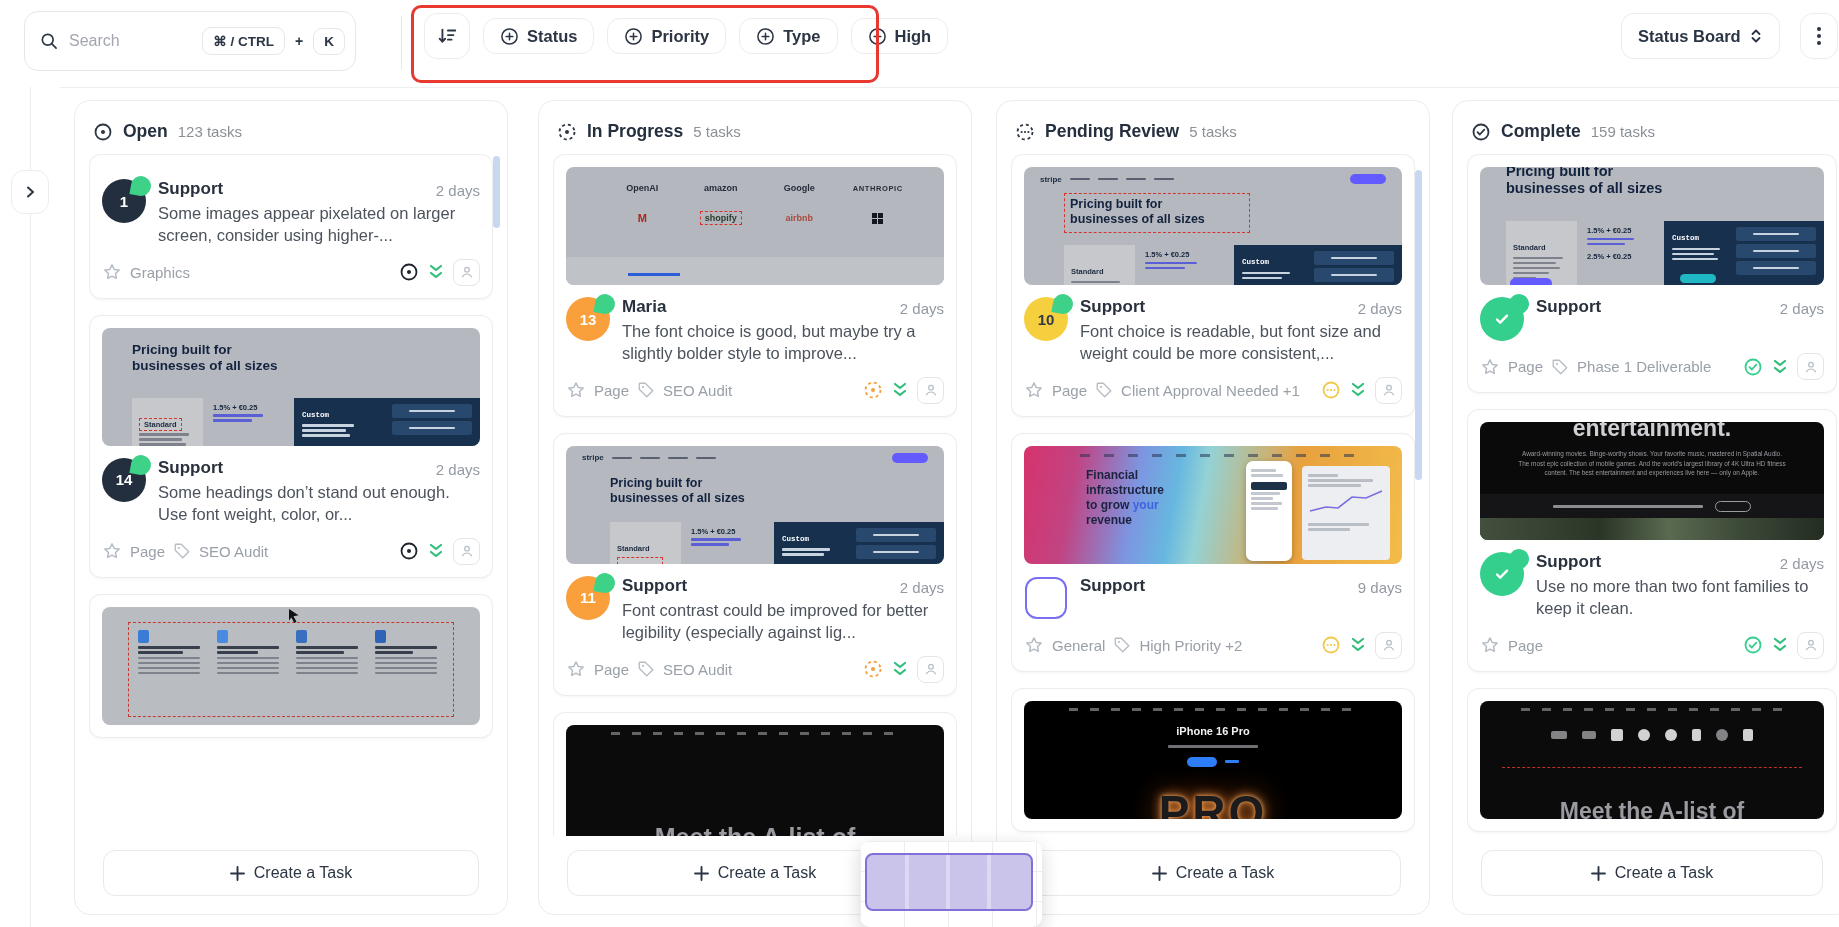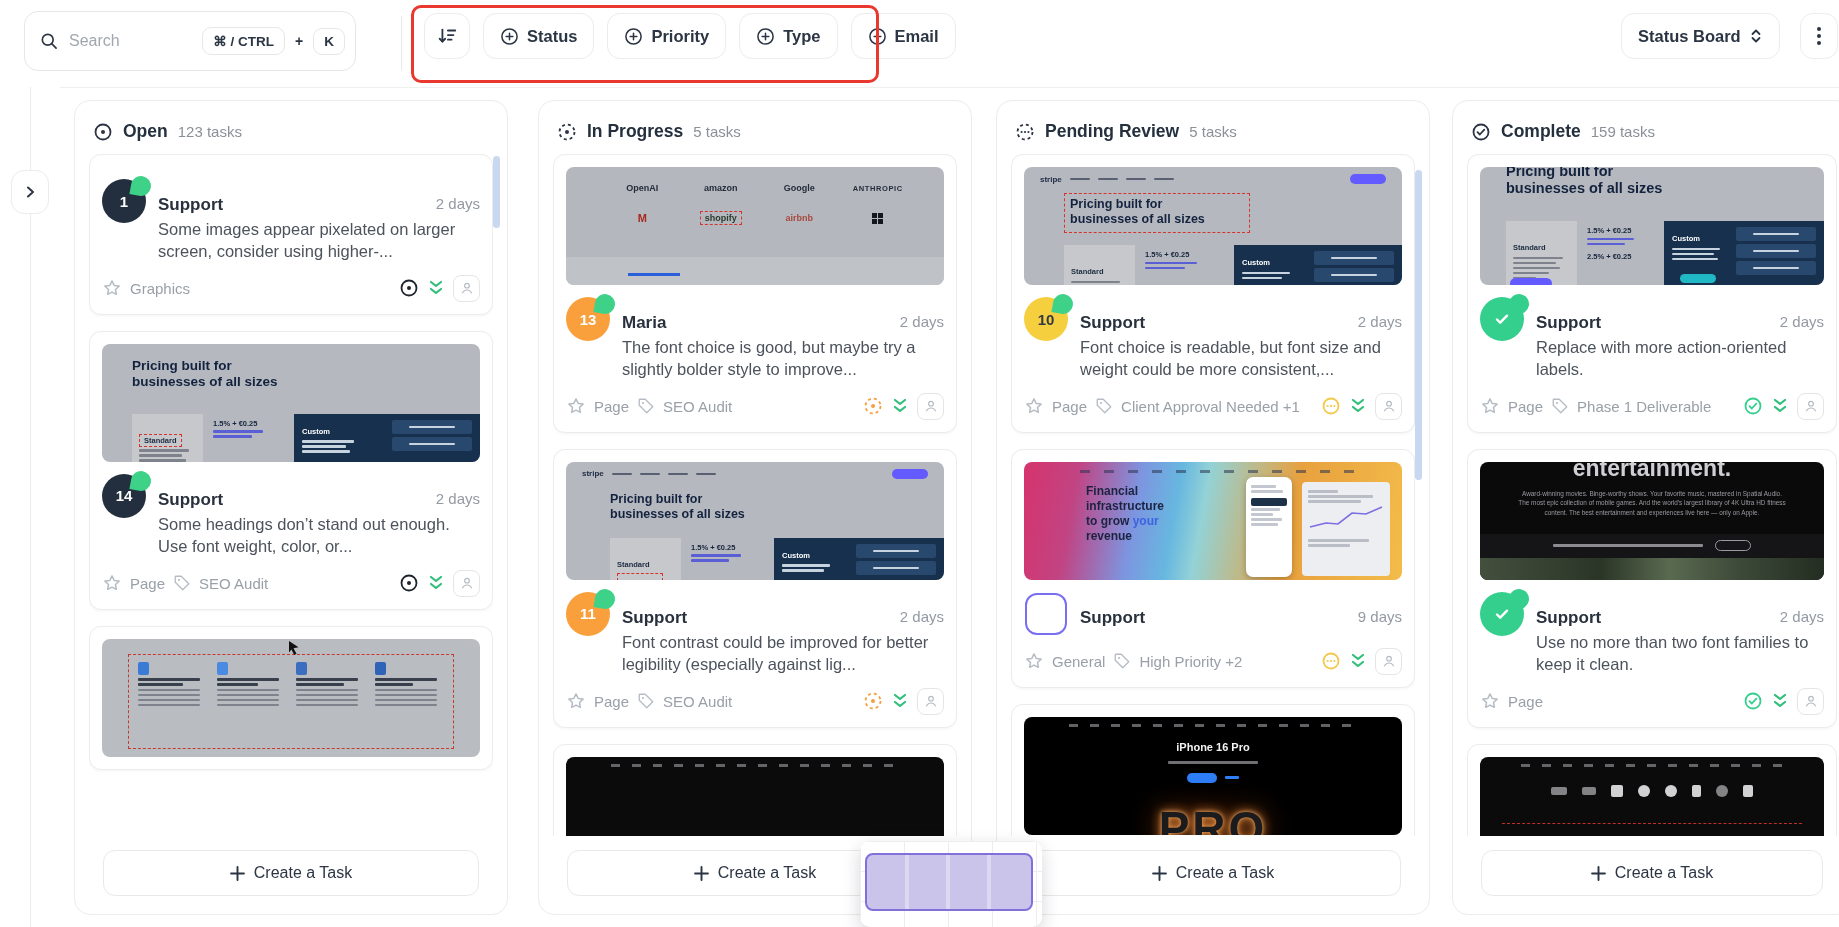--- a/index.html
+++ b/index.html
@@ -10,21 +10,21 @@
   
   .search { position:absolute; left:24px; top:11px; width:332px; height:60px; border:1px solid #e7e7e5;
             border-radius:14px; background:#fff; display:flex; align-items:center; gap:10px; padding:0 10px 0 14px; }
   .search .ph { flex:1; color:#a2a7ae; font-size:16px; }
   .kbd { border:1px solid #e7e7e5; border-radius:9px; padding:5px 10px; font-size:13.5px; font-weight:700; color:#2b3544; background:#fff; white-space:nowrap; }
   .plus-sep { color:#2b3544; font-weight:600; font-size:14px; }
   .vdiv { position:absolute; left:401px; top:16px; width:1px; height:54px; background:#e9e9e7; }
   .annotation { position:absolute; left:411px; top:5px; width:468px; height:78px; border:3px solid #e8382f; border-radius:10px; z-index:40; pointer-events:none; }
   .filterbar { position:absolute; left:424px; top:13px; display:flex; gap:13px; align-items:center; }
   .icon-btn { width:46px; height:46px; border:1px solid #ececea; border-radius:13px; background:#fff; display:flex; align-items:center; justify-content:center; }
-  .fbtn { height:46px; border:1px solid #ececea; border-radius:13px; background:#fff; display:flex; align-items:center; gap:8px;
+  .fbtn { height:36px; border:1px solid #ececea; border-radius:13px; background:#fff; display:flex; align-items:center; gap:8px;
           padding:0 16px; font-size:16.5px; font-weight:600; color:#2b3544; white-space:nowrap; }
   .view-btn { position:absolute; left:1621px; top:13px; height:46px; }
   .more-btn { position:absolute; left:1800px; top:13px; width:38px; height:46px; }
   .topbar-line { position:absolute; left:60px; top:87px; width:1779px; height:1px; background:#efefed; }
   .left-rail { position:absolute; left:30px; top:87px; width:1px; height:840px; background:#ececea; }
   .expand-btn { position:absolute; left:11px; top:170px; width:38px; height:44px; border:1px solid #ececea; border-radius:13px;
                 background:#fff; display:flex; align-items:center; justify-content:center; z-index:5; }
 
   
   .column { position:absolute; top:100px; height:815px; width:434px; background:#fff; border:1px solid #ececea;
@@ -36,21 +36,21 @@
   .cards { flex:1; display:flex; flex-direction:column; gap:16px; overflow:hidden; }
   .card { flex:none; border:1px solid #ececea; border-radius:12px; background:#fff; padding:12px; box-shadow:0 1px 3px rgba(20,30,50,.05); }
   .thumb { height:118px; border-radius:8px; overflow:hidden; position:relative; background:#b5b8be; }
   .crow { display:flex; gap:12px; margin-top:12px; }
   .badge { width:44px; height:44px; border-radius:50%; position:relative; display:flex; align-items:center; justify-content:center;
            font-weight:700; font-size:15px; color:#fff; flex:none; }
   .badge .leaf { position:absolute; top:-3px; right:-5px; width:20px; height:20px; background:#3ed188; border-radius:50% 50% 50% 0; transform:rotate(10deg); }
   .b-navy { background:#232f3e; } .b-orange { background:#f9a03c; } .b-yellow { background:#f6cf3f; color:#333a45; } .b-green { background:#35cf8d; }
   .badge-box { width:42px; height:42px; border:2.5px solid #7a6ff0; border-radius:12px; background:#fff; flex:none; margin:1px; }
   .cmain { flex:1; min-width:0; }
-  .trow { display:flex; align-items:flex-start; justify-content:space-between; gap:16px;margin-top:16px; }
+  .trow { display:flex; align-items:flex-end; justify-content:space-between; gap:16px; }
   .ctitle { font-size:17px; font-weight:700; color:#28313d; }
   .ctime { font-size:15px; color:#939aa3; white-space:nowrap; }
   .cdesc { margin-top:4px; font-size:16.5px; color:#4c535c; line-height:1.33; }
   .cfoot { display:flex; align-items:center; gap:8px; margin-top:12px; }
   .ccat, .ctag { font-size:15px; color:#9aa0a8; white-space:nowrap; }
   .spacer { flex:1; }
   .person { width:27px; height:27px; border:1px solid #e5e5e3; border-radius:8px; display:flex; align-items:center; justify-content:center; flex:none; }
   .create-btn { margin:14px 14px 4px; height:46px; border:1px solid #e9e9e7; border-radius:12px; background:#fff; display:flex;
                 align-items:center; justify-content:center; gap:9px; font-size:16px; font-weight:500; color:#2b3544; flex:none; }
   .scrollbar { position:absolute; width:7px; border-radius:4px; background:#c8d8f1; z-index:6; }
@@ -92,21 +92,21 @@
   .tp-link { width:20px; height:2.5px; background:#596071; border-radius:1px; }
   .tp-cta { width:36px; height:10px; border-radius:5px; background:#635bff; margin-left:auto; }
   .tp-head { position:absolute; font-weight:800; color:#13233f; line-height:1.2; }
   .tp-headbox { border:1.5px dashed #d4342b; padding:3px 44px 5px 5px; }
   .tp-tiers { position:absolute; left:30px; right:0; bottom:0; display:flex; }
   .tp-t1 { width:71px; background:#c6c8cc; padding:15px 7px; }
   .tp-t1name { font-size:7.5px; font-weight:700; color:#1c2a3e; display:inline-block; }
   .redbox { border:1.5px dashed #d4342b; padding:1px 4px; }
   .tp-t2 { flex:1; padding:5px 10px; }
   .tp-price { font-size:7.5px; font-weight:800; color:#15243d; }
-  .tp-t3 { width:186px; background:#17304e; display:flex; gap:8px; padding:6px 8px; }
+  .tp-t3 { width:186px; background:#17304e; display:flex; gap:8px; padding:6px 8px;font-family:Liberation Mono, monospace; }
   .tp-t3name { font-size:7.5px; font-weight:700; color:#fff; }
   .tp-rows { margin-left:auto; }
   .tp-row { width:80px; height:14px; background:#28496d; border-radius:2px; margin-bottom:3px; display:flex; align-items:center; justify-content:center; }
   .tp-row .bar { width:46px; margin-top:0; }
   .tp-pill-purple { position:absolute; left:30px; bottom:-4px; width:42px; height:11px; background:#635bff; border-radius:6px; }
   .tp-pill-teal { position:absolute; right:108px; bottom:2px; width:36px; height:9px; background:#21b8c5; border-radius:5px; }
 
   .t-logos { background:#b4b7bd; }
   .lg-grid { position:absolute; left:40px; right:30px; top:16px; display:grid; grid-template-columns:repeat(4,1fr);
              row-gap:18px; column-gap:6px; align-items:center; justify-items:center; }
@@ -216,21 +216,21 @@
           <circle cx="10" cy="10" r="8"></circle>
           <path d="M10 6.5v7M6.5 10h7" stroke-linecap="round"></path>
         </svg>
       <span>Type</span>
     </button>
     <button class="fbtn">
       <svg width="19" height="19" viewBox="0 0 20 20" fill="none" stroke="#2b3544" stroke-width="1.6">
           <circle cx="10" cy="10" r="8"></circle>
           <path d="M10 6.5v7M6.5 10h7" stroke-linecap="round"></path>
         </svg>
-      <span>Email</span>
+      <span>High</span>
     </button>
   </div>
   <div class="annotation"></div>
 
   <button class="fbtn view-btn">
     <span>Status Board</span>
     <svg width="14" height="16" viewBox="0 0 14 16" fill="none" stroke="#2b3544" stroke-width="1.8" stroke-linecap="round" stroke-linejoin="round">
         <path d="M3.5 6L7 2.5 10.5 6"></path>
         <path d="M3.5 10L7 13.5 10.5 10"></path>
       </svg>
@@ -801,21 +801,20 @@
             <svg width="20" height="20" viewBox="0 0 20 20">
                 <path d="M5 10.5l3.2 3.2 6.8-7" fill="none" stroke="#fff" stroke-width="2.4" stroke-linecap="round" stroke-linejoin="round"></path>
               </svg>
             <i class="leaf" style="background:#35cf8d;"></i>
           </div>
           <div class="cmain">
             <div class="trow">
               <span class="ctitle">Support</span>
               <span class="ctime">2 days</span>
             </div>
-            <div class="cdesc">Replace with more action-oriented labels.</div>
           </div>
         </div>
         <div class="cfoot">
           <svg width="20" height="20" viewBox="0 0 24 24" fill="none" stroke="#b6bcc4" stroke-width="1.8" stroke-linejoin="round">
               <path d="M12 3.5l2.6 5.4 5.9.8-4.3 4.1 1 5.8L12 16.9l-5.2 2.7 1-5.8-4.3-4.1 5.9-.8z"></path>
             </svg>
           <span class="ccat">Page</span>
           <svg width="18" height="18" viewBox="0 0 24 24" fill="none" stroke="#b6bcc4" stroke-width="1.8" stroke-linejoin="round">
               <path d="M3 11V4a1 1 0 011-1h7l10 10-8 8L3 11z"></path>
               <circle cx="8" cy="8" r="1.4" fill="#b6bcc4" stroke="none"></circle>

